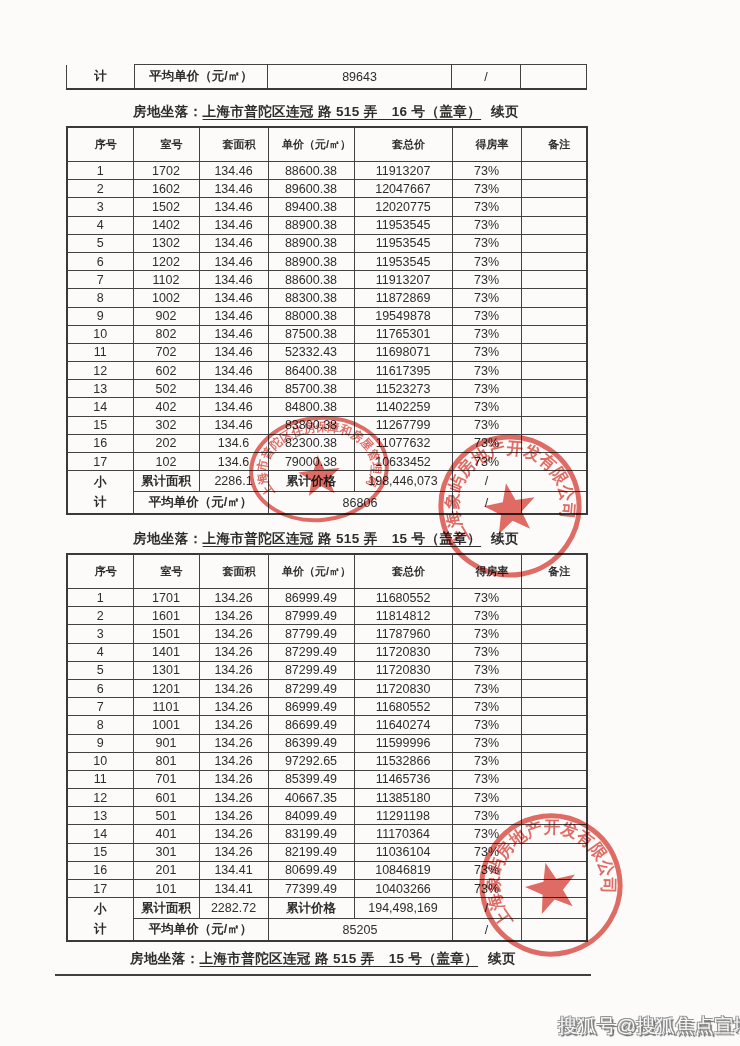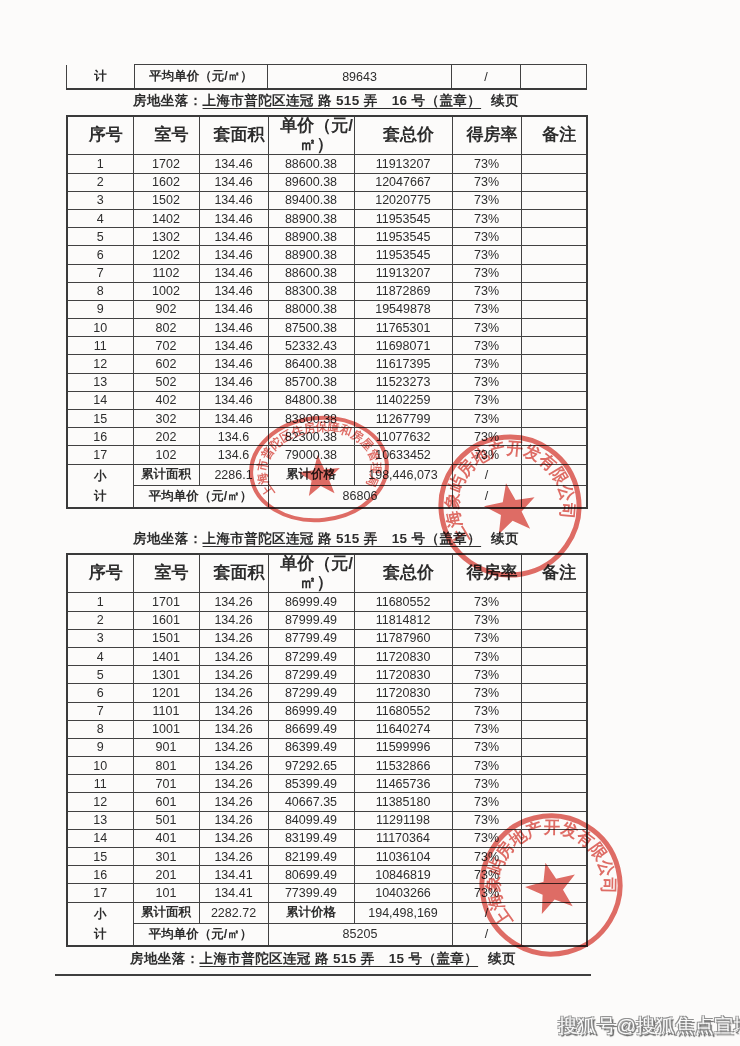--- a/index.html
+++ b/index.html
@@ -3,34 +3,34 @@
 <meta charset="utf-8">
 <style>
   html,body{margin:0;padding:0;background:#ffffff;}
   .page{position:relative;width:740px;height:1046px;background:#fcfbfa;overflow:hidden;
         font-family:"Liberation Sans", sans-serif;color:#2d2d2d;}
   table{border-collapse:collapse;table-layout:fixed;}
   .tbl td,.tbl th{border:1px solid #424242;text-align:center;vertical-align:middle;
         font-size:12.5px;padding:0;overflow:hidden;white-space:nowrap;}
   .tbl td{height:17.2px;}
   .main-tbl{border:2px solid #3a3a3a;width:520px;}
-  .main-tbl thead th{font-weight:bold;font-size:17px;height:33px;line-height:1.1;white-space:normal;padding-left:11px;}
+  .main-tbl thead th{font-weight:bold;font-size:11px;height:33px;line-height:1.1;white-space:normal;padding-left:11px;}
   .bold{font-weight:bold;}
   .sub-row td{height:20px;font-size:12.5px;}
   .tot-row td{height:21px;}
   .mlabel{font-weight:bold;}
   .mlabel div{height:20px;line-height:20px;}
   
   .top-tbl{position:absolute;left:66px;top:64px;width:520px;}
   .top-tbl td{border:1.5px solid #424242;border-bottom:2.5px solid #3a3a3a;height:21px;
         text-align:center;font-size:12.5px;}
   .top-tbl td.no-top{border-top:none;}
   
   .section{position:absolute;left:66px;width:520px;}
-  #section-0{top:91px;}
+  #section-0{top:102px;}
   #section-1{top:529px;}
   .loc-line{text-align:center;font-weight:bold;font-size:13.5px;line-height:20px;margin-bottom:4px;
         letter-spacing:0.4px;white-space:nowrap;}
   .loc-underlined{text-decoration:underline;text-underline-offset:3px;}
   .loc-cont{margin-left:10px;}
   
   .footer-loc{position:absolute;left:55px;top:950px;width:536px;text-align:center;font-weight:bold;
         font-size:13.5px;letter-spacing:0.4px;padding-bottom:6px;border-bottom:2px solid #3f3f3f;
         white-space:nowrap;}
   

